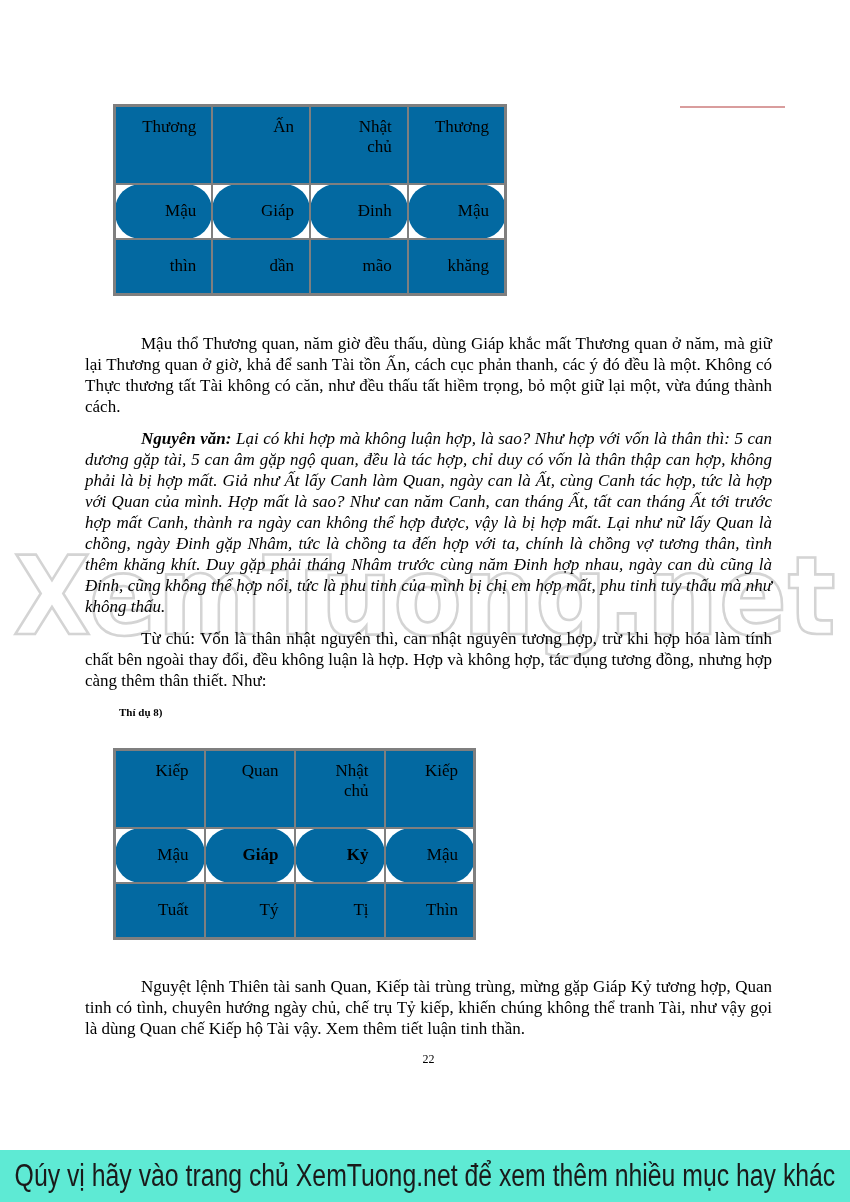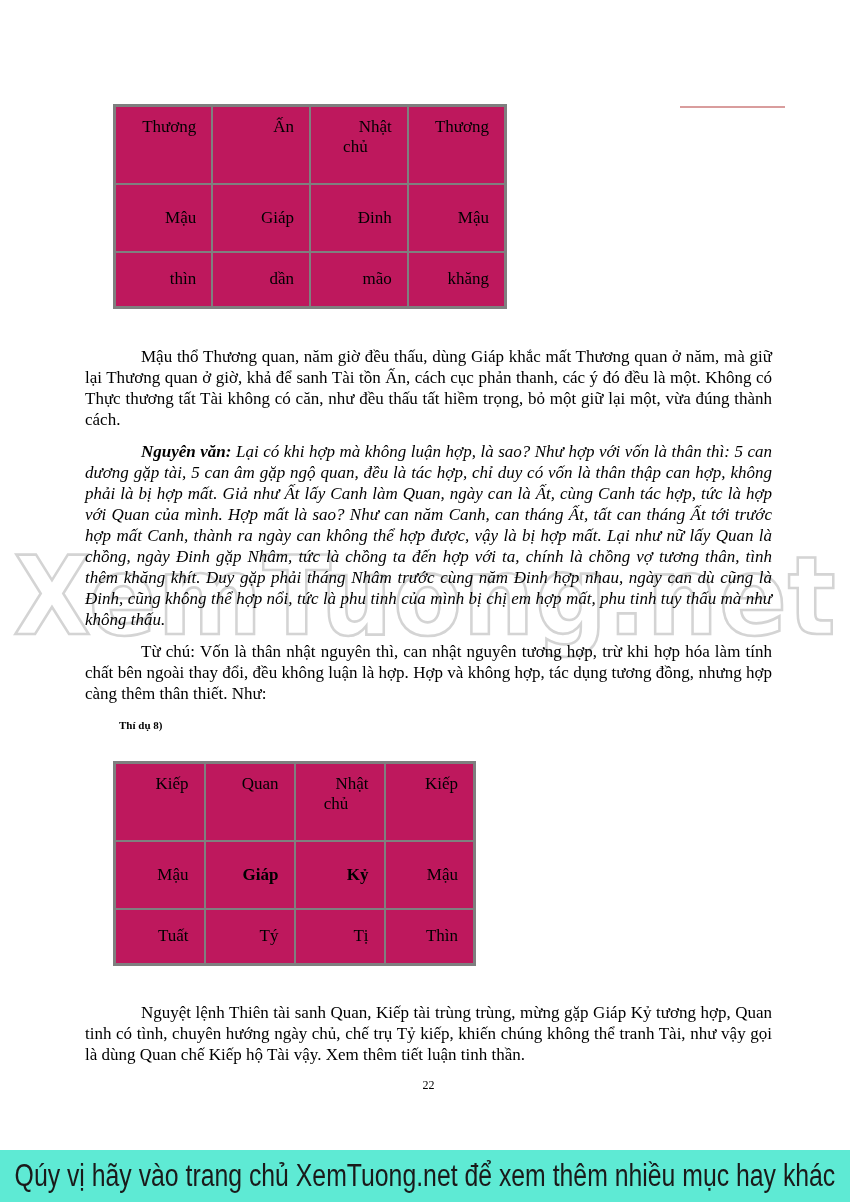--- a/index.html
+++ b/index.html
@@ -25,28 +25,28 @@
   .content { position:relative; z-index:1; padding:104px 78px 0 85px; }
 
   
   table.pillars {
     border-collapse:collapse; table-layout:fixed;
     border:3px solid #7f7f7f; margin-left:28px;
     font-size:17px; background:transparent;
   }
   table.pillars td {
     border:2px solid #7f7f7f; text-align:right; padding:0 15px 0 6px;
-    background:#be185d;
+    background:#0369a1;
   }
   #table-ex7 { width:394px; }
   #table-ex8 { width:363px;padding-left:28px; }
   tr.row-gods td { height:78px; vertical-align:top; padding-top:10px; }
-  tr.row-stems td { height:68px; vertical-align:middle; }
+  tr.row-stems td { height:55px; vertical-align:middle;border-radius:26px; }
   tr.row-branches td { height:56px; vertical-align:middle; }
-  td .dm-line2 { text-align:center; padding-left:2px; }
+  td .dm-line2 { text-align:right; padding-left:2px; }
   td.bold { font-weight:bold; }
 
   
   .para {
     font-size:17px; line-height:21px; text-align:justify; text-indent:56px;
   }
   .p1 { margin-top:37px; }
   .p2 { margin-top:11px; font-style:italic; }
   .p2 .lbl { font-weight:bold; font-style:italic; }
   .p3 { margin-top:11px; }

